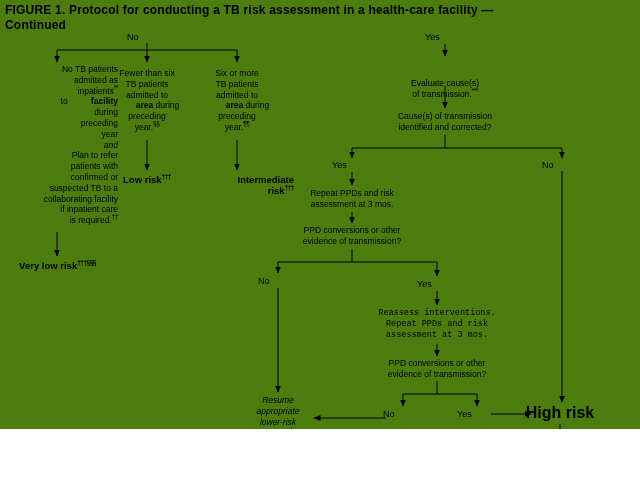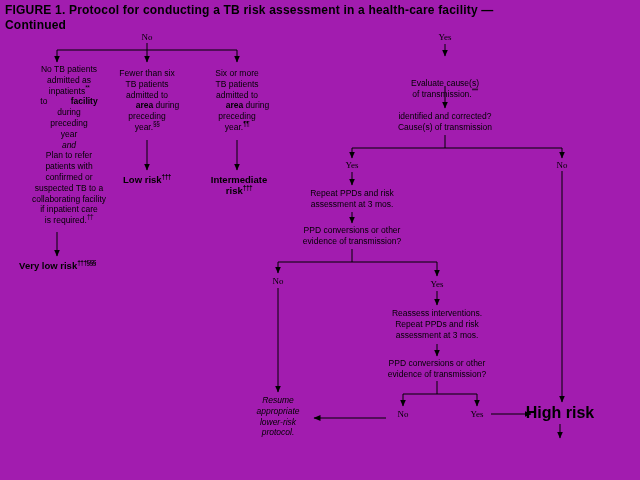--- a/index.html
+++ b/index.html
@@ -1,21 +1,21 @@
 <!DOCTYPE html>
 <html><head>
 <meta charset="utf-8">
 <style>
   html,body{margin:0;padding:0;background:#ffffff;}
-  .canvas{position:relative;width:640px;height:480px;background:#a21caf;color:#000;
+  .canvas{position:relative;width:640px;height:429px;background:#4d7c0f;color:#000;
           font-family:"Liberation Sans",sans-serif;overflow:hidden;}
   .title{position:absolute;left:5px;top:3px;width:620px;font-weight:bold;
          font-size:12px;line-height:15px;letter-spacing:.2px;}
   .node{position:absolute;text-align:center;font-size:8.5px;line-height:10.8px;}
-  .lbl{position:absolute;text-align:center;font-size:9px;line-height:11px;font-family:Liberation Serif, serif;}
+  .lbl{position:absolute;text-align:left;font-size:9px;line-height:11px;}
   .risk{font-weight:bold;font-size:9.5px;line-height:11px;}
   .big{font-size:16px;line-height:13px;}
   .ln{display:block;}
   .b{font-weight:bold;margin-left:21px;}
   .i{font-style:italic;}
   sup{font-size:6.5px;line-height:0;vertical-align:super;letter-spacing:-.5px;}
   svg.wires{position:absolute;left:0;top:0;}
   .wire{stroke:#000;stroke-width:1;fill:none;}
 </style>
 </head>
@@ -74,21 +74,21 @@
 
   <div class="lbl" style="left:127px;top:32px;width:40px;">No</div>
   <div class="lbl" style="left:425px;top:32px;width:40px;">Yes</div>
   <div class="lbl" style="left:332px;top:160px;width:40px;">Yes</div>
   <div class="lbl" style="left:542px;top:160px;width:40px;">No</div>
   <div class="lbl" style="left:258px;top:276px;width:40px;">No</div>
   <div class="lbl" style="left:417px;top:279px;width:40px;">Yes</div>
   <div class="lbl" style="left:383px;top:409px;width:40px;">No</div>
   <div class="lbl" style="left:457px;top:409px;width:40px;">Yes</div>
 
-  <div class="node" style="left:14px;top:64px;width:110px;">
+  <div class="node" style="left:8px;top:64px;width:110px;text-align:right;">
     <span class="ln">No TB patients</span>
     <span class="ln">admitted as</span>
     <span class="ln"><span>inpatients</span><sup>**</sup></span>
     <span class="ln"><span>to </span><span class="b">facility</span></span>
     <span class="ln">during</span>
     <span class="ln">preceding</span>
     <span class="ln">year</span>
     <span class="ln i">and</span>
     <span class="ln">Plan to refer</span>
     <span class="ln">patients with</span>
@@ -115,42 +115,42 @@
   </div>
 
   <div class="node" style="left:187px;top:68px;width:100px;">
     <span class="ln">Six or more</span>
     <span class="ln">TB patients</span>
     <span class="ln">admitted to</span>
     <span class="ln"><span class="b">area</span><span> during</span></span>
     <span class="ln">preceding</span>
     <span class="ln"><span>year.</span><sup>¶¶</sup></span>
   </div>
-  <div class="node risk" style="left:184px;top:174px;width:110px;">
+  <div class="node risk" style="left:184px;top:174px;width:110px;text-align:right;">
     <span class="ln">Intermediate</span>
     <span class="ln"><span>risk</span><sup>†††</sup></span>
   </div>
 
   <div class="node" style="left:385px;top:58px;width:120px;margin-top:20px;">
     <span class="ln">Evaluate cause(s)</span>
     <span class="ln"><span>of transmission.</span><sup>***</sup></span>
   </div>
   <div class="node" style="left:375px;top:111px;width:140px;">
+    <span class="ln">Cause(s) of transmission</span>
     <span class="ln">identified and corrected?</span>
-    <span class="ln">Cause(s) of transmission</span>
   </div>
   <div class="node" style="left:287px;top:188px;width:130px;">
     <span class="ln">Repeat PPDs and risk</span>
     <span class="ln">assessment at 3 mos.</span>
   </div>
   <div class="node" style="left:282px;top:225px;width:140px;">
     <span class="ln">PPD conversions or other</span>
     <span class="ln">evidence of transmission?</span>
   </div>
-  <div class="node" style="left:367px;top:308px;width:140px;">
+  <div class="node" style="left:367px;top:308px;width:140px;font-family:Liberation Mono, monospace;">
     <span class="ln">Reassess interventions.</span>
     <span class="ln">Repeat PPDs and risk</span>
     <span class="ln">assessment at 3 mos.</span>
   </div>
   <div class="node" style="left:367px;top:358px;width:140px;">
     <span class="ln">PPD conversions or other</span>
     <span class="ln">evidence of transmission?</span>
   </div>
 
   <div class="node" style="left:233px;top:395px;width:90px;font-style:italic;">

